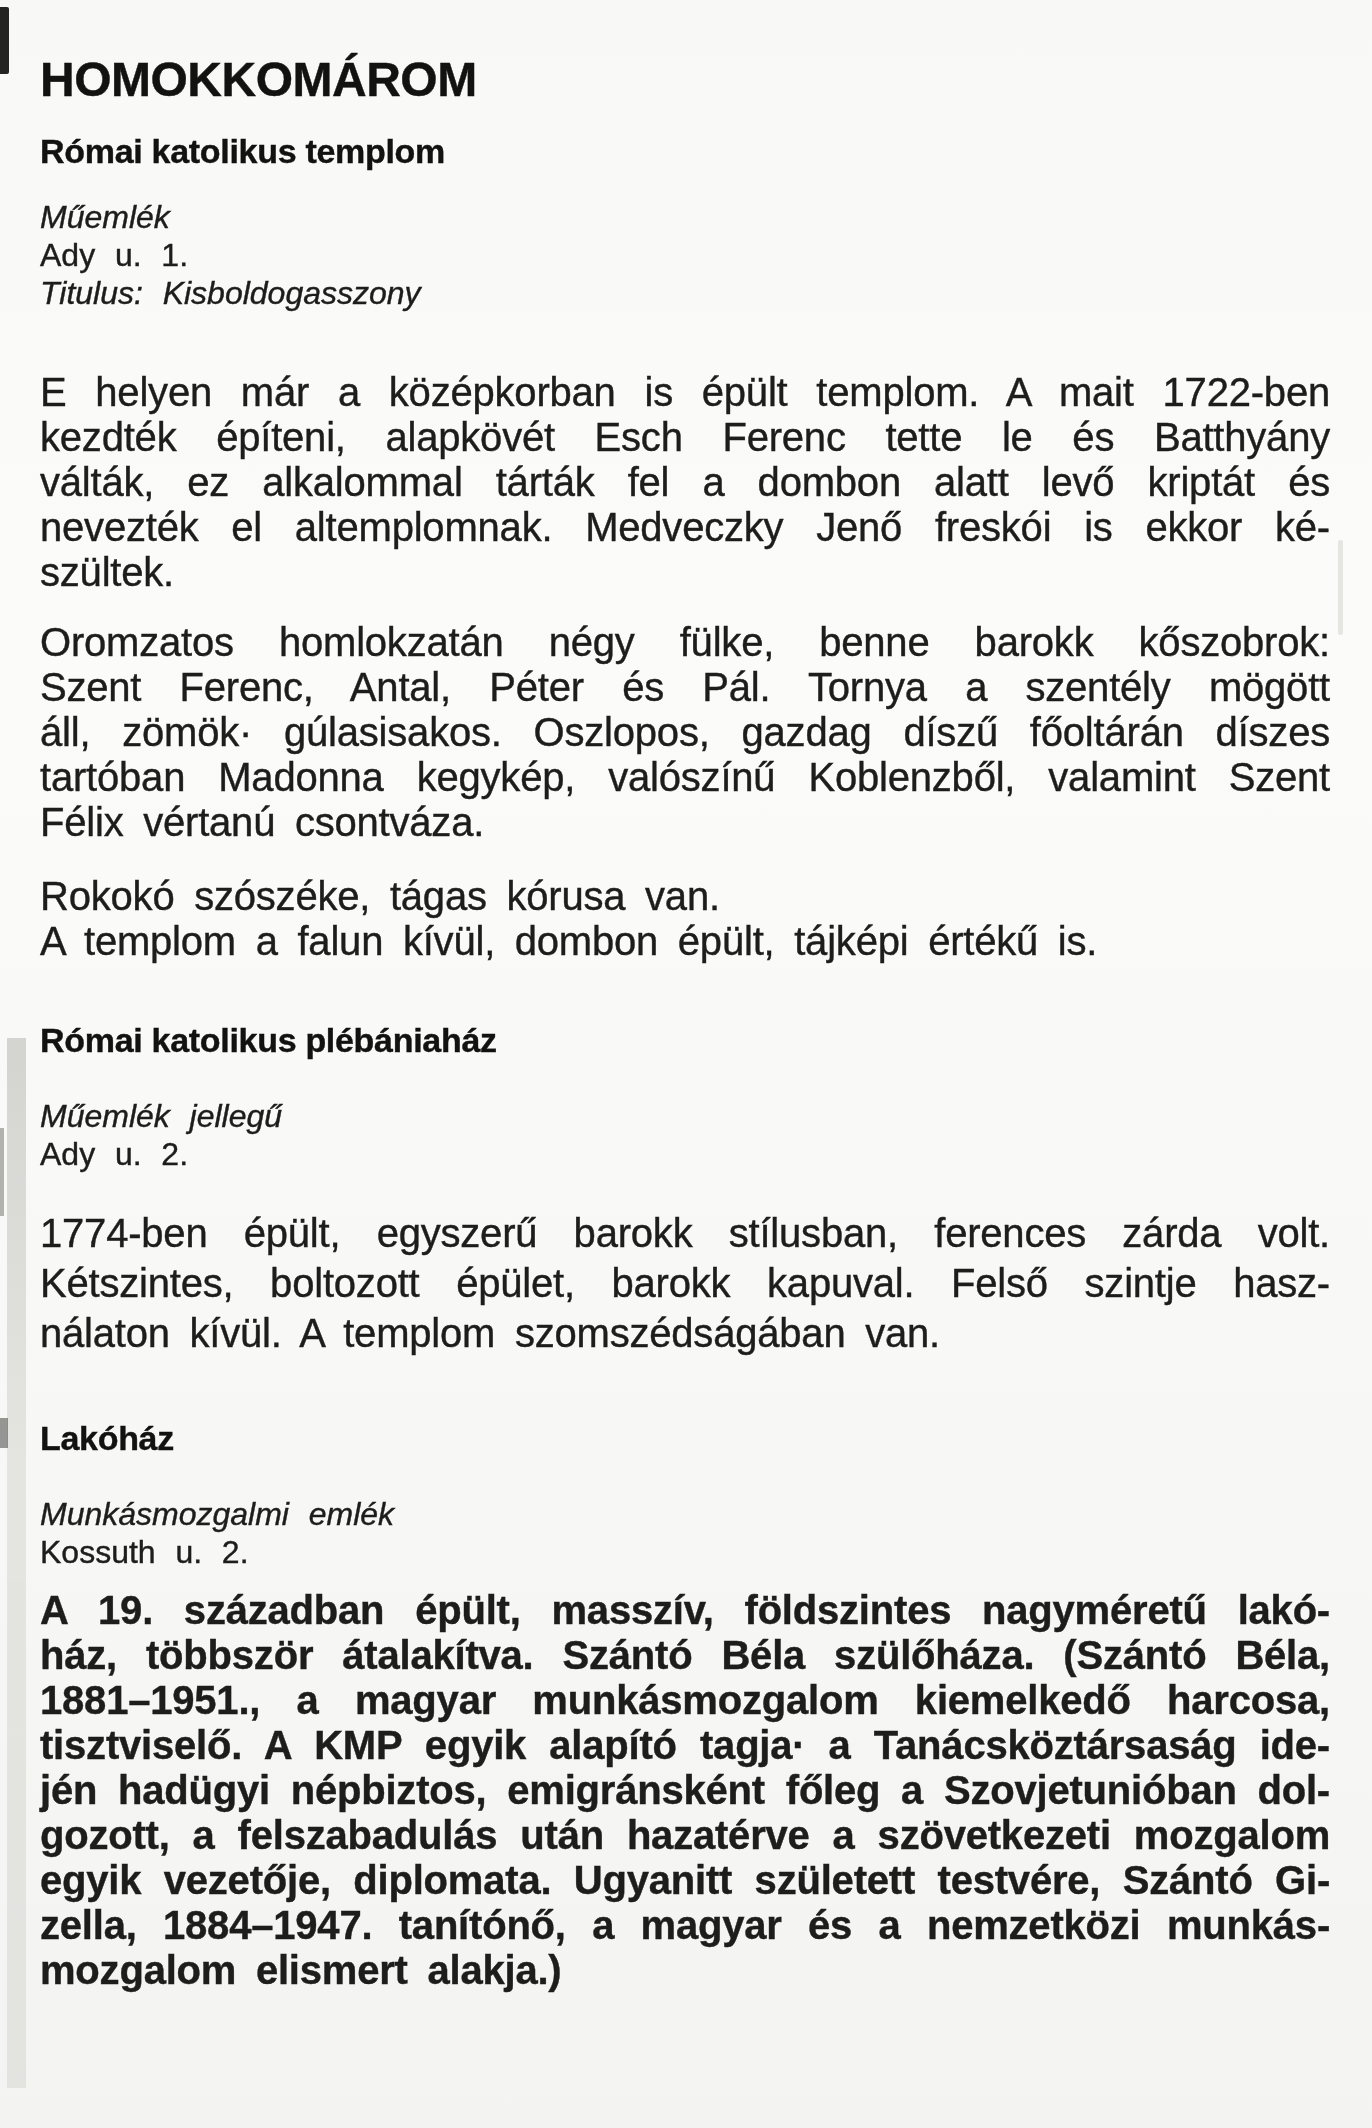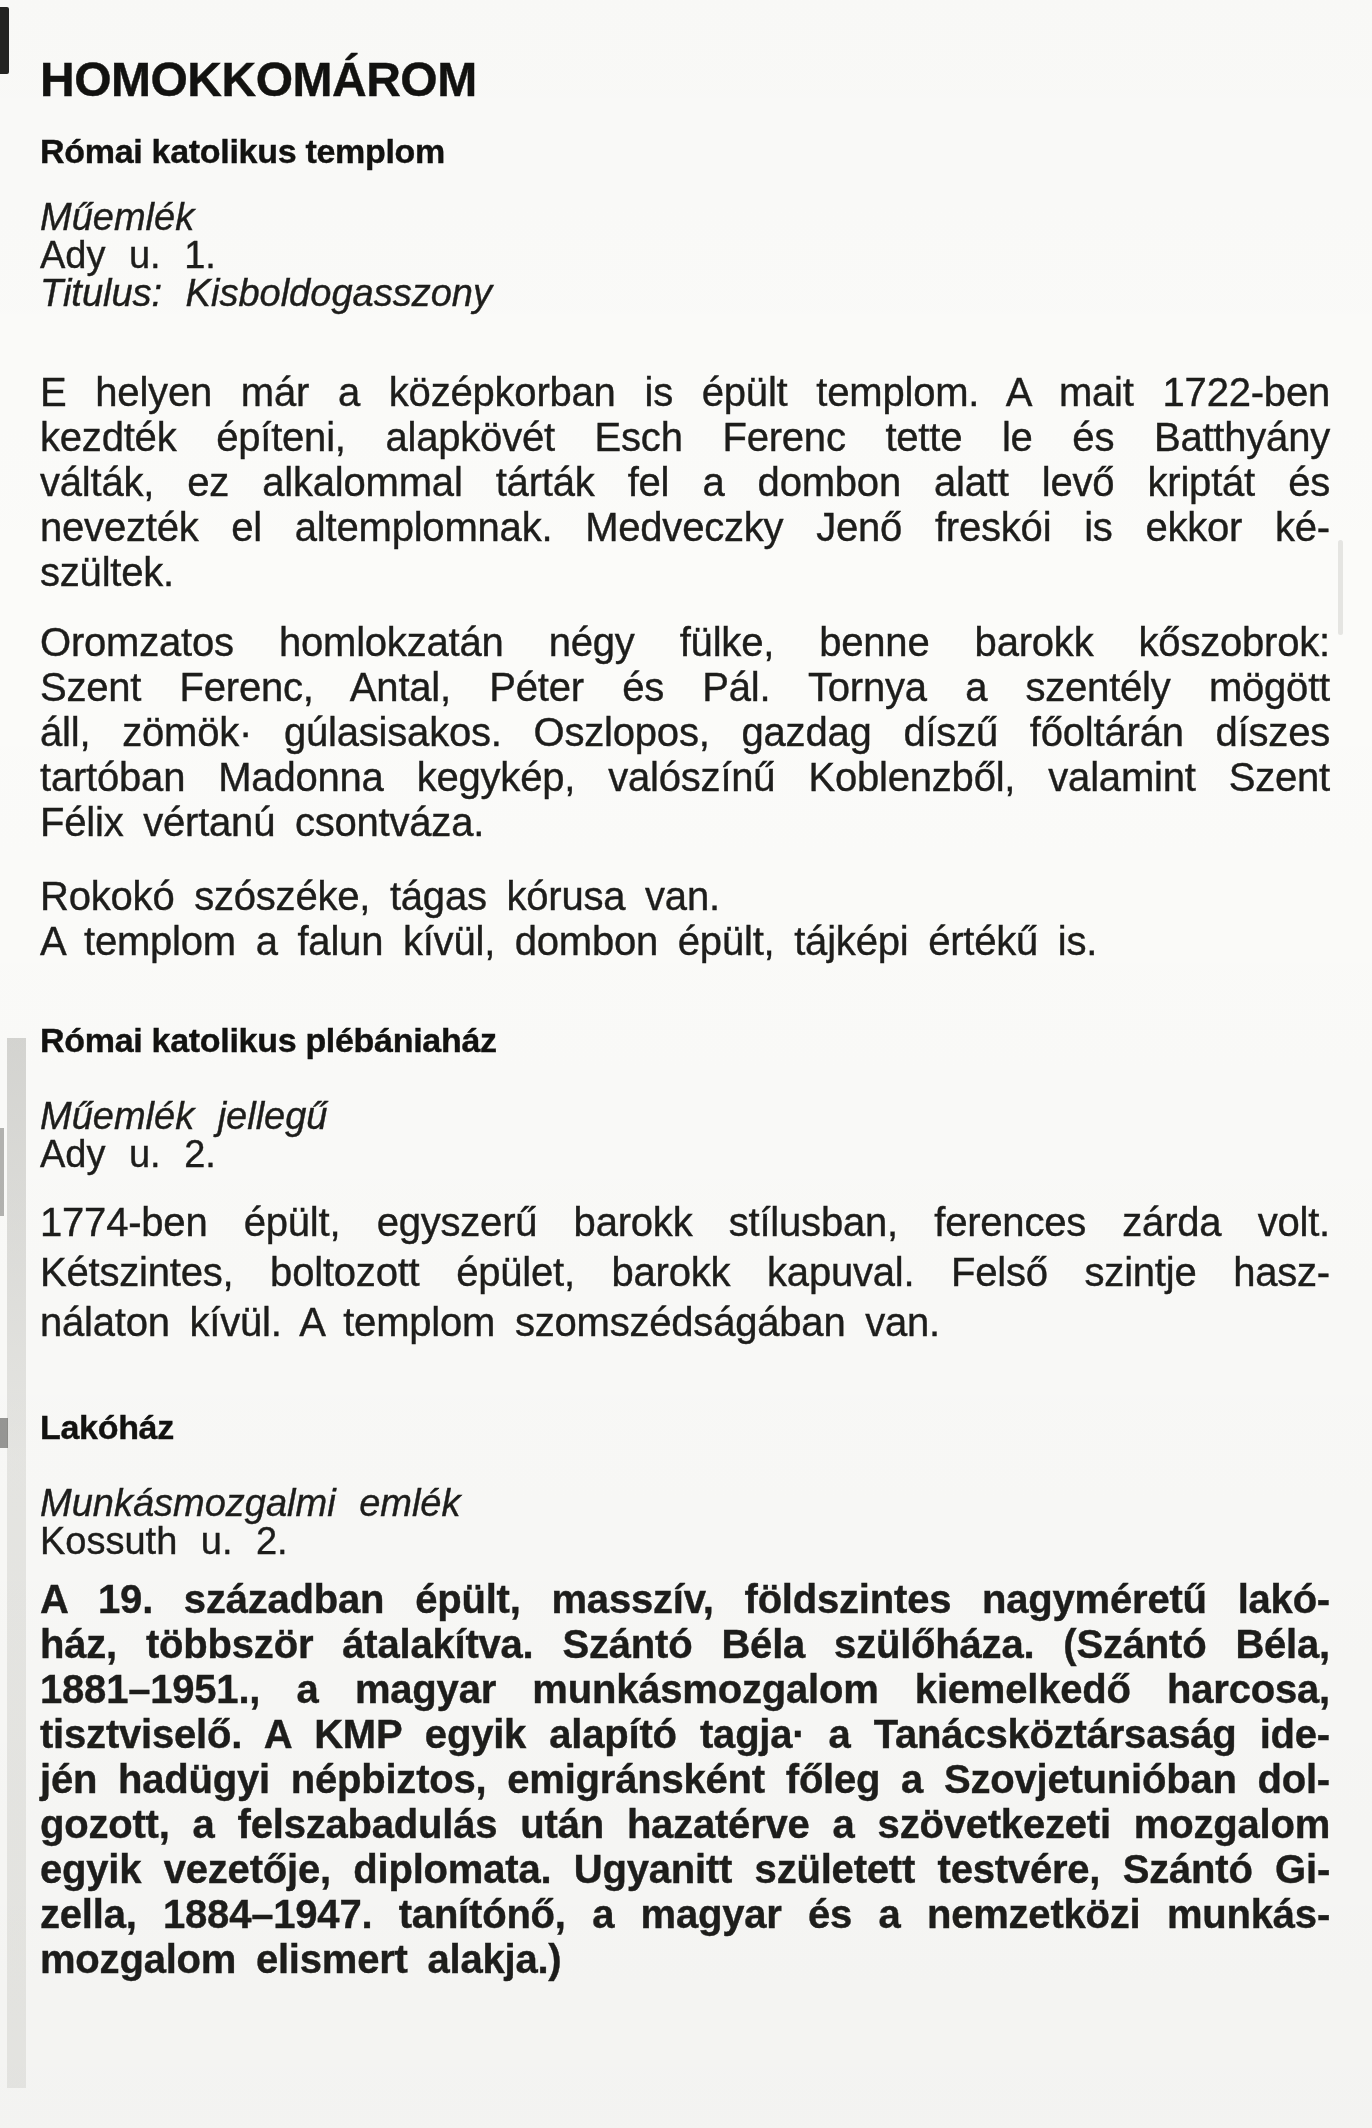--- a/index.html
+++ b/index.html
@@ -41,40 +41,40 @@
     line-height: 46px;
     font-weight: 700;
     letter-spacing: -0.3px;
     color: var(--heading_ink, #121210);
   }
   .s1 { margin-top: 20px; }
   .s2 { margin-top: 53px; }
   .s3 { margin-top: 57px; }
 
   .meta {
-    font-size: 38px;
+    font-size: 32px;
     line-height: 38px;
     word-spacing: 0.34em;
   }
   .meta1 { margin-top: 24px; }
   .meta2 { margin-top: 34px; }
   .meta3 { margin-top: 34px; }
   .m { white-space: nowrap; }
   .i { font-style: italic; }
 
   .para {
     font-size: 40px;
     line-height: 45px;
     word-spacing: 0.22em;
     letter-spacing: -0.2px;
   }
   .p1 { margin-top: 58px; }
   .p2 { margin-top: 25px; }
   .p3 { margin-top: 29px; }
-  .p4 { margin-top: 24px; line-height: 50px; }
+  .p4 { margin-top: 35px; line-height: 50px; }
   .p5 { margin-top: 17px; font-weight: bold; }
 
   .ln { min-height: 1em; }
   .ln.j {
     text-align: justify;
     text-align-last: justify;
   }
 
   
   .artifact { position: absolute; pointer-events: none; }

